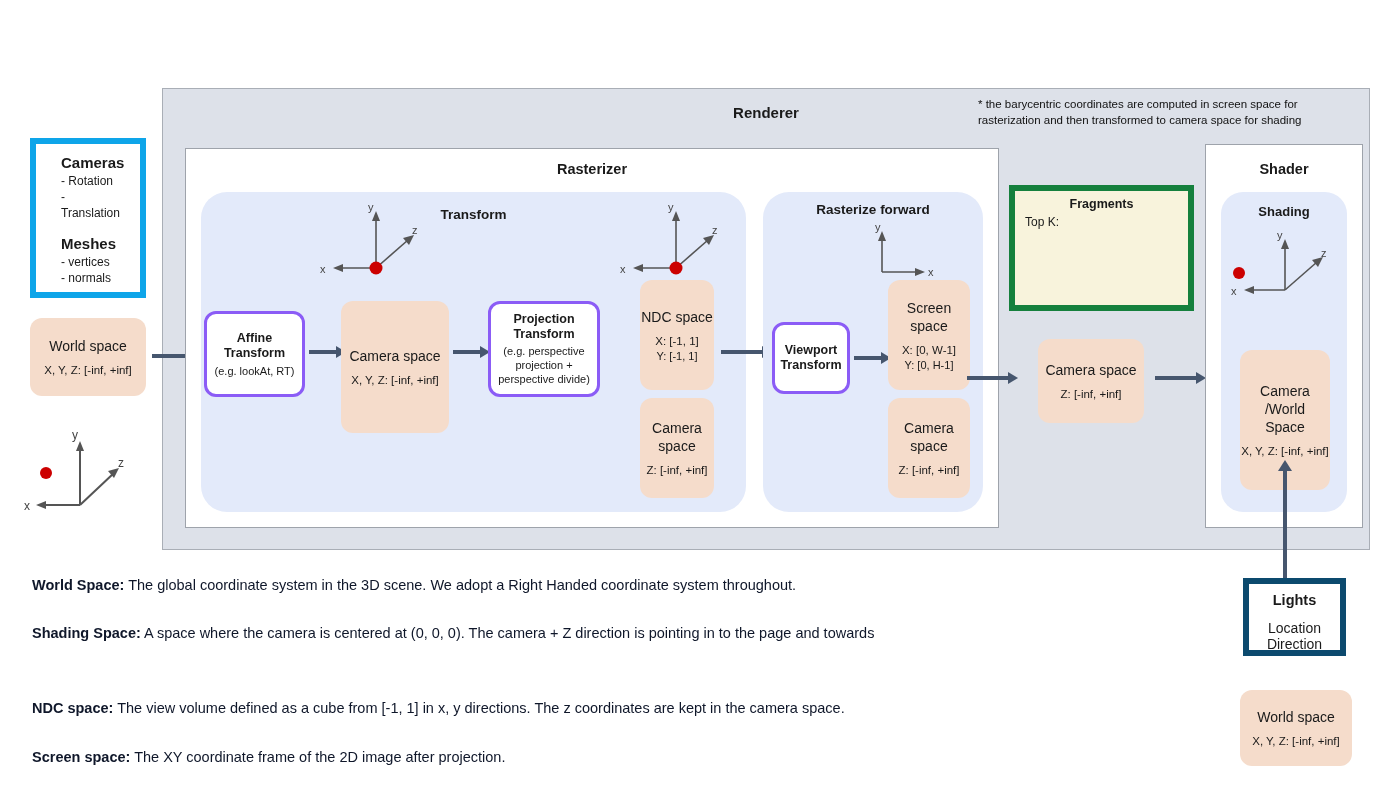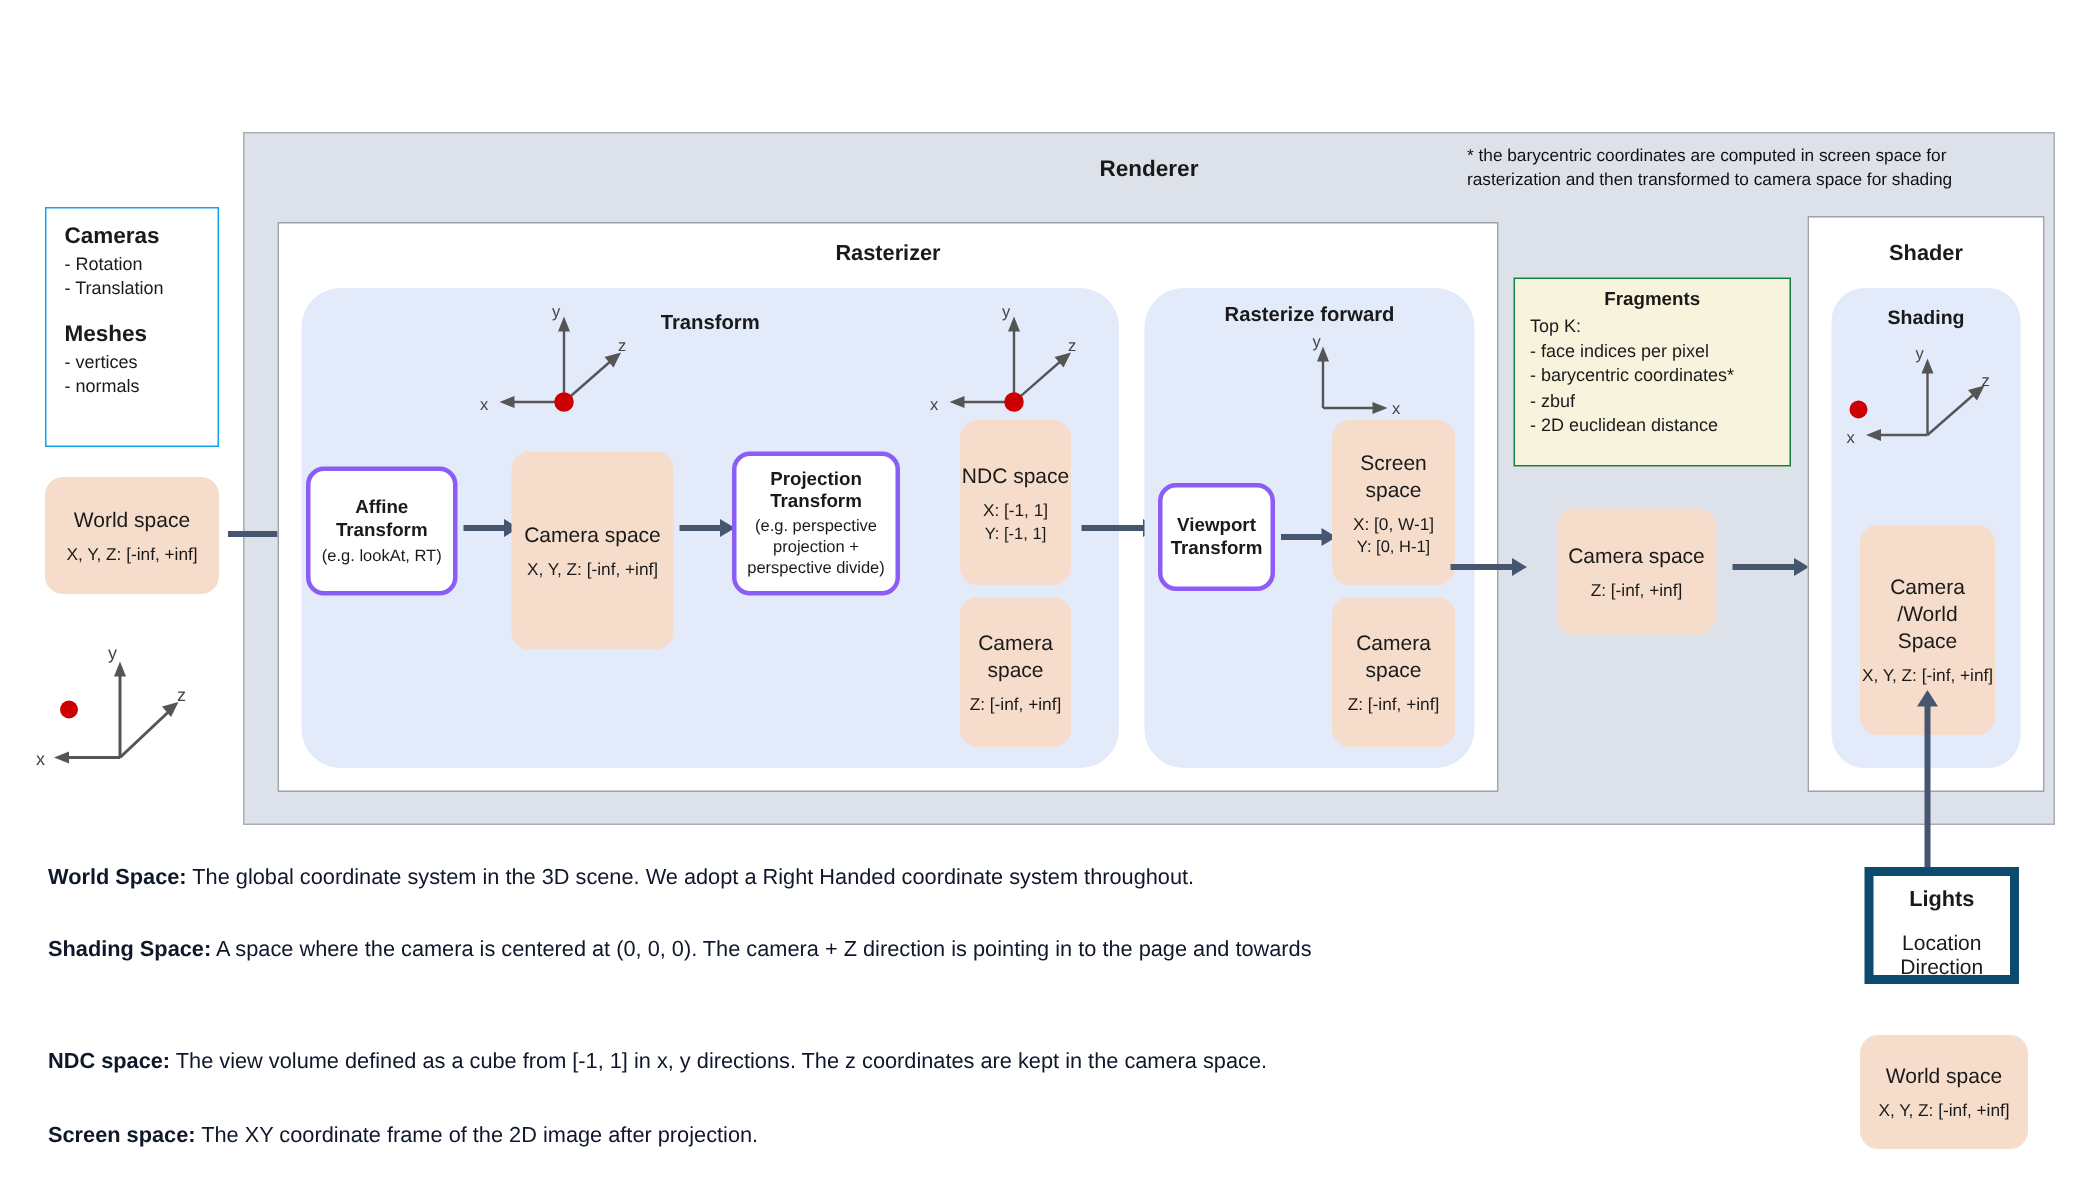--- a/index.html
+++ b/index.html
@@ -20,36 +20,36 @@
   #transform-title{left:201px;top:207px;width:545px;font-size:13.5px;font-weight:bold;text-align:center;}
 
   #rastfwd-box{left:763px;top:192px;width:220px;height:320px;background:#e3eafa;border-radius:26px;}
   #rastfwd-title{left:763px;top:202px;width:220px;font-size:13.5px;font-weight:bold;text-align:center;}
 
   #shader-box{left:1205px;top:144px;width:158px;height:384px;background:#ffffff;border:1px solid #9ea3ab;}
   #shader-title{left:1205px;top:161px;width:158px;font-size:14.5px;font-weight:bold;text-align:center;}
   #shading-box{left:1221px;top:192px;width:126px;height:320px;background:#e3eafa;border-radius:22px;}
   #shading-title{left:1221px;top:204px;width:126px;font-size:13px;font-weight:bold;text-align:center;}
 
-  #fragments-box{left:1009px;top:185px;width:185px;height:126px;background:#f8f3dc;border:1px solid #15803d;
+  #fragments-box{left:1009px;top:185px;width:185px;height:126px;background:#f8f3dc;border:6px solid #15803d;
                  padding:6px 10px;}
   #fragments-title{font-size:12.5px;font-weight:bold;text-align:center;margin-bottom:3px;}
   #fragments-box ul{list-style:none;margin:0;padding:0;font-size:12px;line-height:16.5px;}
 
   
   .peach{background:#f5dccb;border-radius:12px;}
   .white-node{background:#ffffff;border-radius:12px;border:3px solid #8b5cf6;}
 
   .node-title{font-size:14px;line-height:18px;}
   .node-title.bold{font-weight:bold;font-size:12.5px;line-height:15px;}
   .node-sub{font-size:11.5px;line-height:15px;margin-top:8px;}
   .node-sub2{font-size:11px;line-height:14px;}
 
   
-  #info-card{left:30px;top:138px;width:116px;height:160px;background:#fff;border:1px solid #0ea5e9;padding:10px 12px;}
+  #info-card{left:30px;top:138px;width:116px;height:160px;background:#fff;border:6px solid #0ea5e9;padding:10px 25px;}
   #info-card .h{font-size:15px;font-weight:bold;margin:0 0 2px;}
   #info-card .h2{font-size:15px;font-weight:bold;margin:14px 0 2px;}
   #info-card .li{font-size:12px;line-height:16px;}
 
   #lights-box{left:1243px;top:578px;width:103px;height:78px;background:#fff;border:6px solid #0c4a6e;padding:8px;}
   #lights-box .h{font-size:14.5px;font-weight:bold;text-align:center;margin-bottom:12px;}
   #lights-box .li{font-size:14px;line-height:16px;text-align:center;}
 
   
   .legend{position:absolute;left:32px;font-size:14.5px;line-height:22px;color:#0f172a;}
@@ -192,26 +192,20 @@
 </div>
 
 <div class="abs peach ctr" style="left:888px;top:398px;width:82px;height:100px;">
   <div class="node-title">Camera space</div>
   <div class="node-sub">Z: [-inf, +inf]</div>
 </div>
 
 <div class="abs" id="fragments-box">
   <div id="fragments-title">Fragments</div>
   <div style="font-size:12px;line-height:16.5px;">Top K:</div>
-  <ul>
-    <li>- face indices per pixel</li>
-    <li>- barycentric coordinates*</li>
-    <li>- zbuf</li>
-    <li>- 2D euclidean distance</li>
-  </ul>
 </div>
 
 <div class="arrow" style="left:967px;top:376px;width:42px;"></div>
 
 <div class="abs peach ctr" style="left:1038px;top:339px;width:106px;height:84px;">
   <div class="node-title">Camera space</div>
   <div class="node-sub">Z: [-inf, +inf]</div>
 </div>
 
 <div class="arrow" style="left:1155px;top:376px;width:42px;"></div>

